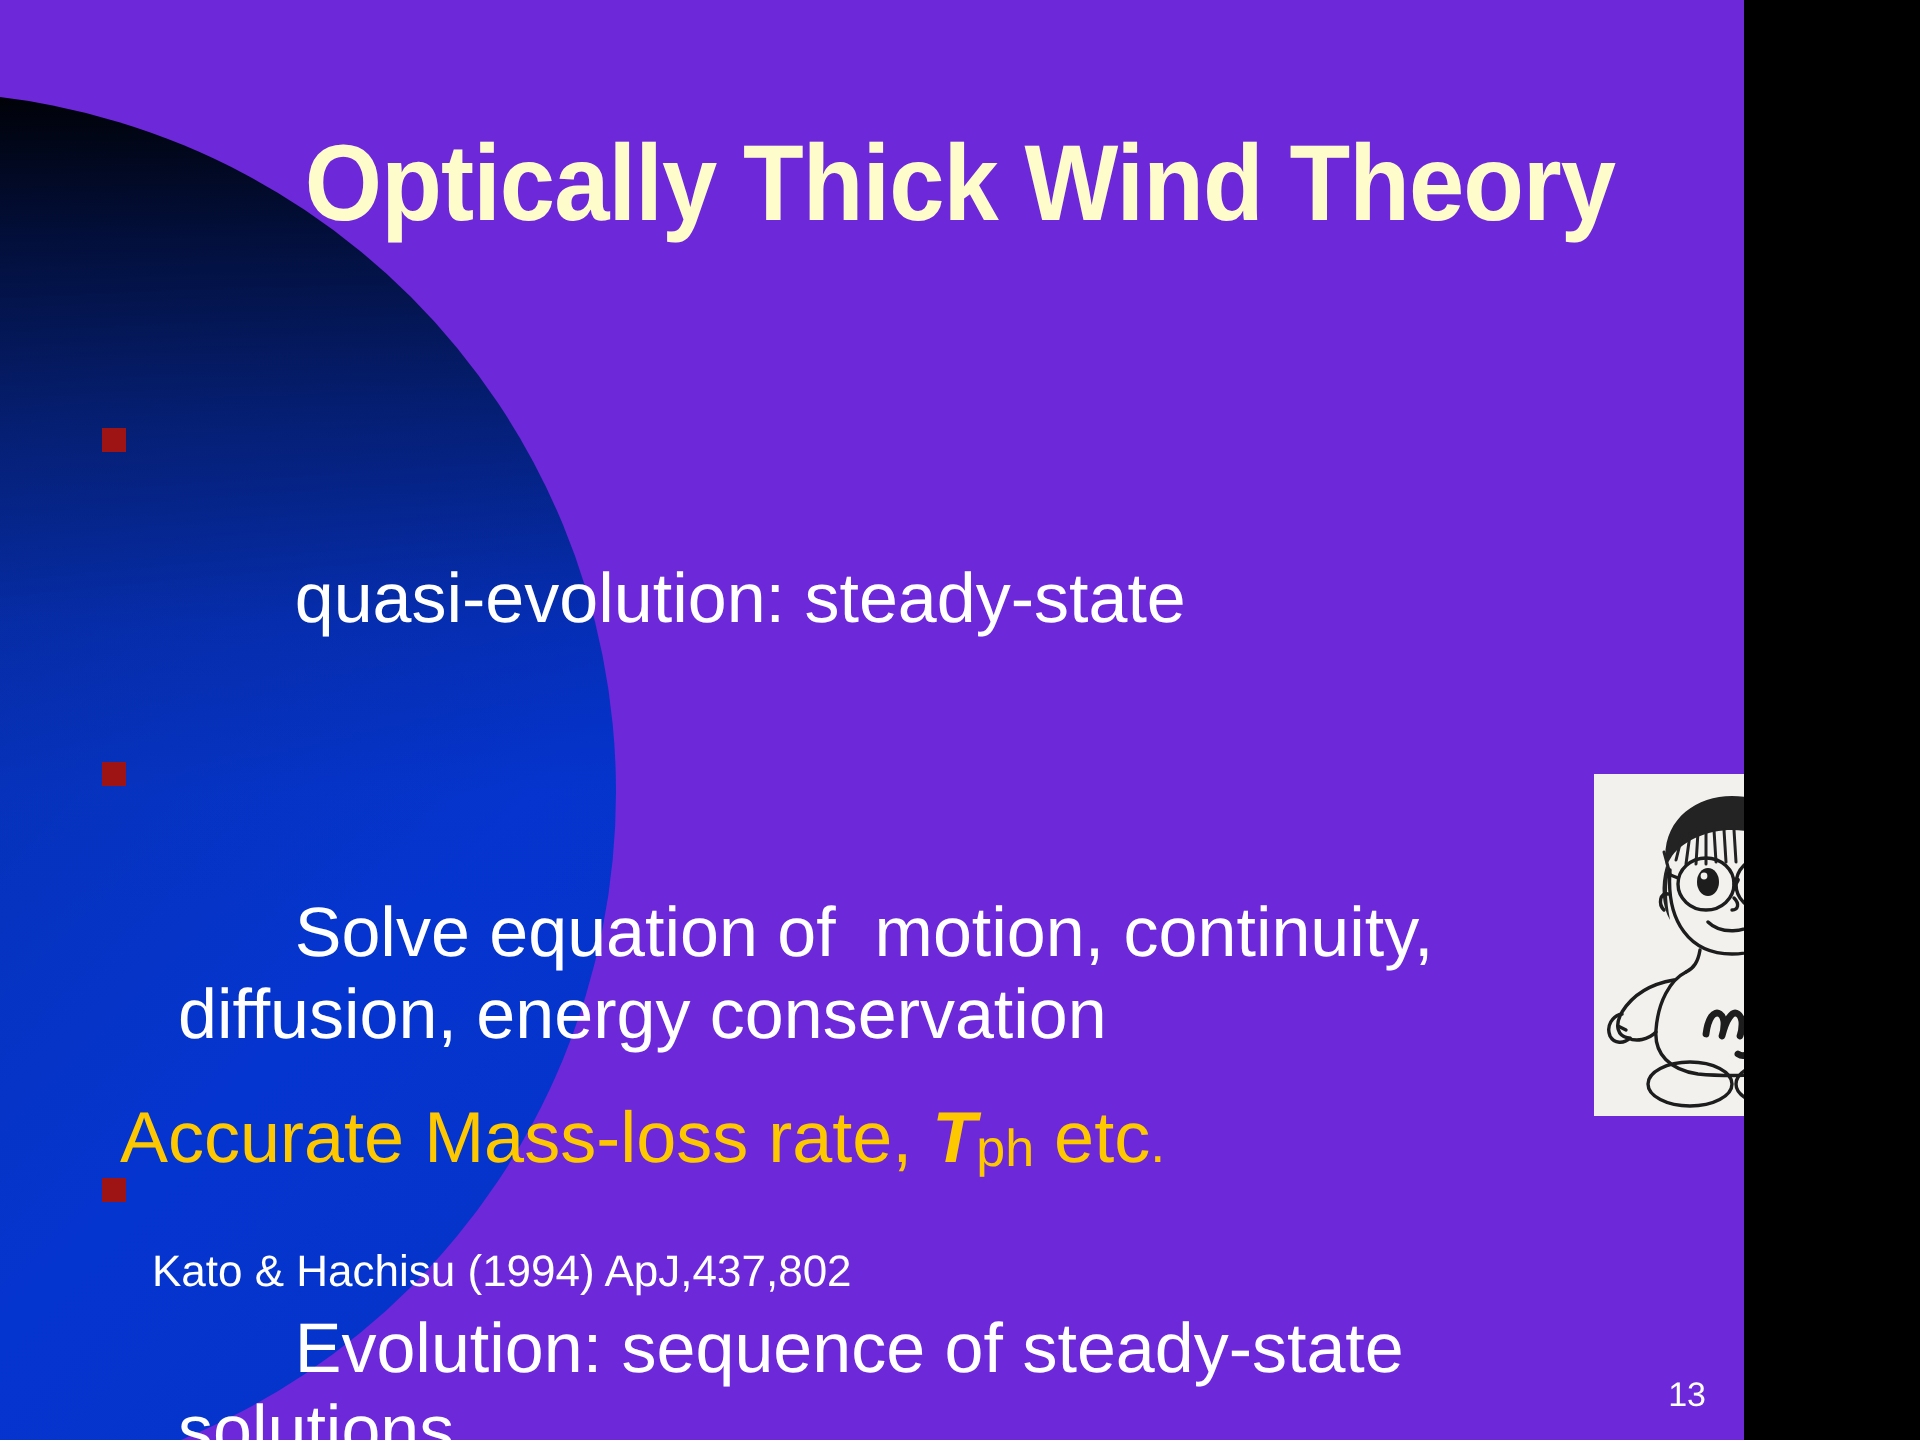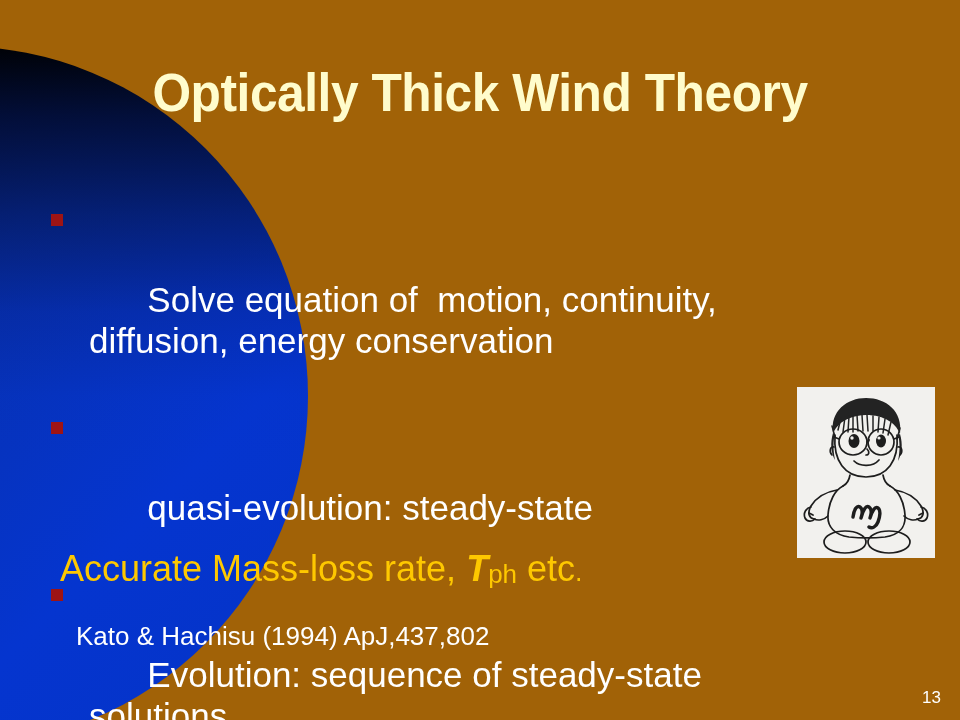--- a/index.html
+++ b/index.html
@@ -2,23 +2,23 @@
 <html><head>
 <meta charset="utf-8">
 <style>
   html, body {
     margin: 0;
     padding: 0;
     background: #000000;
   }
   #slide {
     position: relative;
-    width: 960px;
+    width: 872px;
     height: 720px;
-    background: #a16207;
+    background: #6d28d9;
     overflow: hidden;
     font-family: "Liberation Sans", sans-serif;
   }
 
   
   #blue-shape {
     position: absolute;
     left: -392px;
     top: 46px;
     width: 700px;
@@ -98,21 +98,21 @@
   #result-line .small {
     font-size: 27px;
   }
 
   
   #citation {
     position: absolute;
     left: 76px;
     top: 617px;
     color: #ffffff;
-    font-size: 26px;
+    font-size: 22px;
     line-height: 38px;
     white-space: nowrap;
   }
 
   
   #page-number {
     position: absolute;
     right: 19px;
     bottom: 13px;
     color: #ffffff;
@@ -137,25 +137,25 @@
 
 <div id="slide">
 
   <div id="blue-shape"></div>
 
   <div id="title">Optically Thick Wind Theory</div>
 
   <div id="bullets">
     <div class="bullet-row">
       <span class="bullet-marker"></span>
-      <span>Solve equation of  motion, continuity, diffusion, energy conservation</span>
+      <span>quasi-evolution: steady-state</span>
     </div>
     <div class="bullet-row">
       <span class="bullet-marker"></span>
-      <span>quasi-evolution: steady-state</span>
+      <span>Solve equation of  motion, continuity, diffusion, energy conservation</span>
     </div>
     <div class="bullet-row">
       <span class="bullet-marker"></span>
       <span>Evolution: sequence of steady-state solutions</span>
     </div>
   </div>
 
   <div id="result-line">
     <span>Accurate Mass-loss rate, </span><span class="sym">T</span><span class="sub">ph</span><span> etc</span><span class="small">.</span>
   </div>

